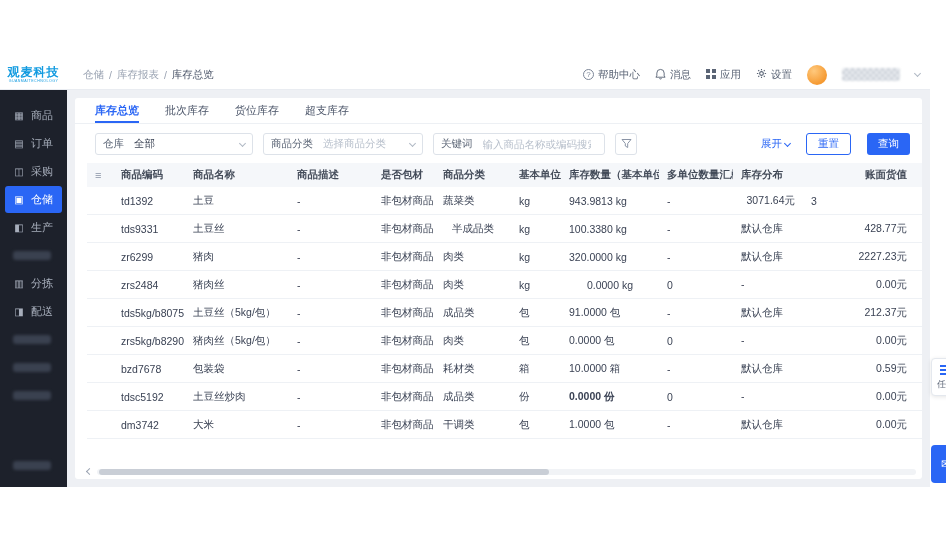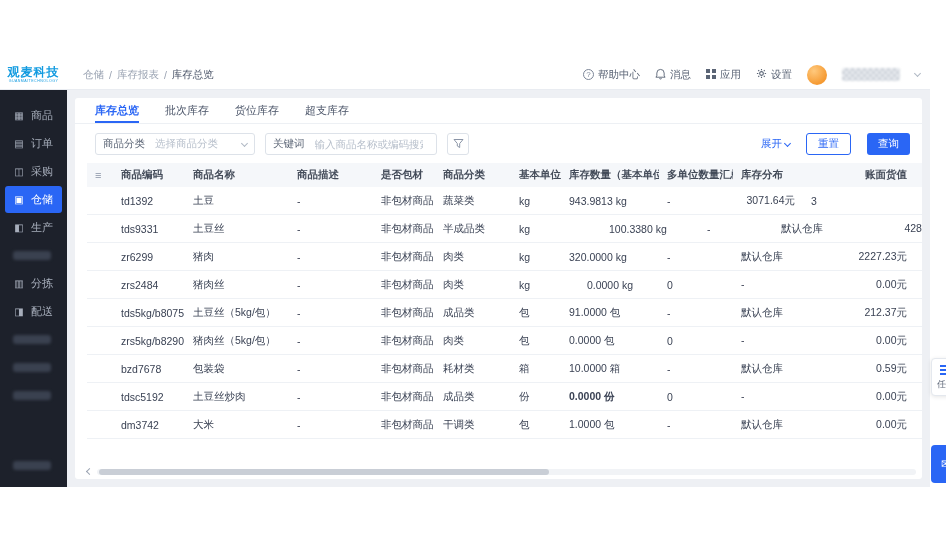--- a/index.html
+++ b/index.html
@@ -191,20 +191,25 @@
         <div class="card">
 
           <div class="tabs" id="tabs">
               <div class="tab active">库存总览</div>
               <div class="tab">批次库存</div>
               <div class="tab">货位库存</div>
               <div class="tab">超支库存</div>
             </div>
 
           <div class="filterbar">
+            <div class="fgroup w1">
+              <span class="flabel">仓库</span>
+              <span class="fvalue">全部</span>
+              <i class="chev"></i>
+            </div>
             <div class="fgroup w2">
               <span class="flabel">商品分类</span>
               <span class="fplaceholder">选择商品分类</span>
               <i class="chev"></i>
             </div>
             <div class="fgroup w3">
               <span class="flabel">关键词</span>
               <input class="finput" placeholder="输入商品名称或编码搜索" style="">
             </div>
             <button class="filter-icon-btn">
@@ -251,23 +256,23 @@
                   <div class="tcell" style="width: 74px;">-</div>
                   <div class="tcell num" style="width: 70px;">3071.64元</div>
                   <div class="tcell" style="width: 40px;">3</div>
                 </div>
                 <div class="trow">
                   <div class="tcell" style="width: 26px;"></div>
                   <div class="tcell" style="width: 72px;">tds9331</div>
                   <div class="tcell" style="width: 104px;">土豆丝</div>
                   <div class="tcell" style="width: 84px;">-</div>
                   <div class="tcell" style="width: 62px;">非包材商品</div>
-                  <div class="tcell" style="width: 76px;">半成品类</div>
+                  <div class="tcell" style="width: 76px; text-align: center;">半成品类</div>
                   <div class="tcell" style="width: 50px;">kg</div>
-                  <div class="tcell" style="width: 98px; margin-left: 40px;">100.3380 kg</div>
+                  <div class="tcell" style="width: 98px;">100.3380 kg</div>
                   <div class="tcell" style="width: 74px;">-</div>
                   <div class="tcell wrap" style="width: 112px;">
                     <div>默认仓库</div>
                   </div>
                   <div class="tcell num" style="width: 70px;">428.77元</div>
                   <div class="tcell" style="width: 40px;">4</div>
                 </div>
                 <div class="trow">
                   <div class="tcell" style="width: 26px;"></div>
                   <div class="tcell" style="width: 72px;">zr6299</div>

